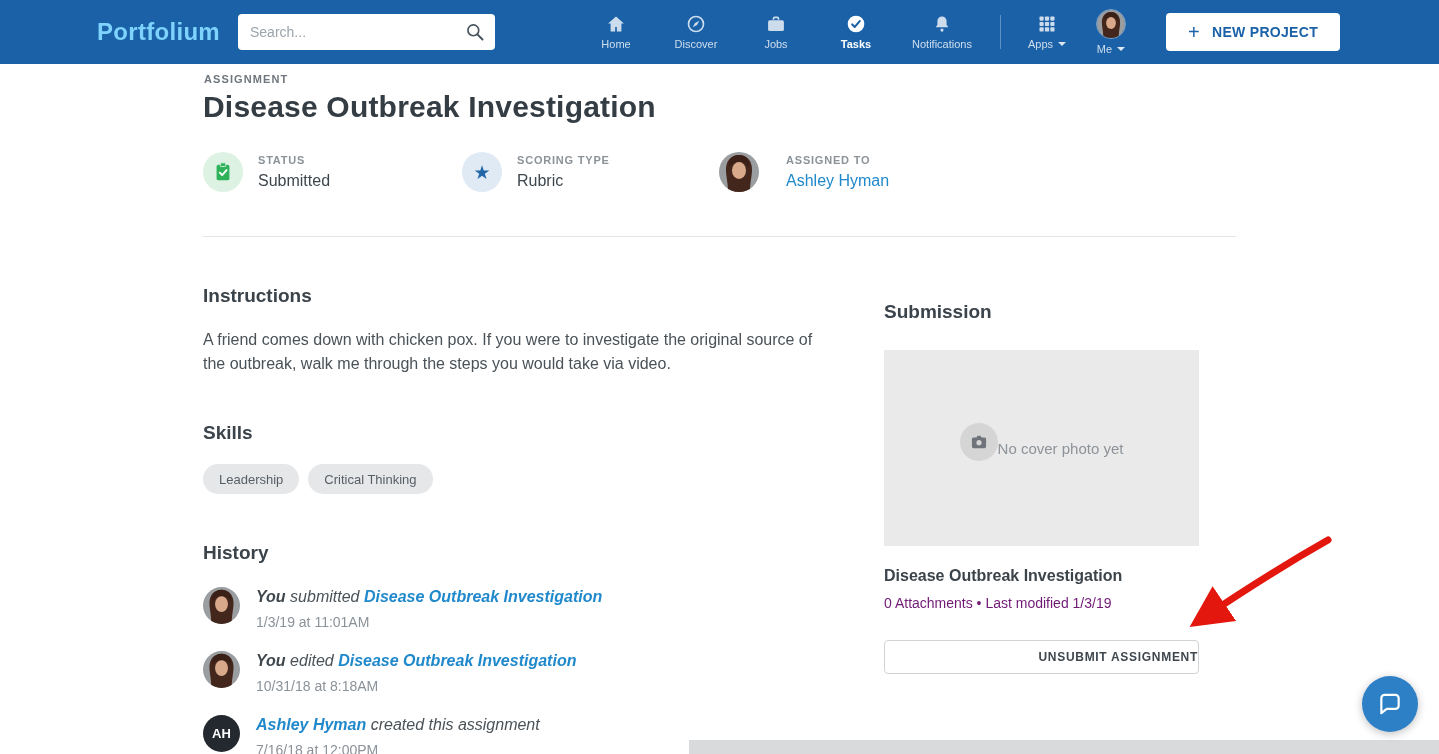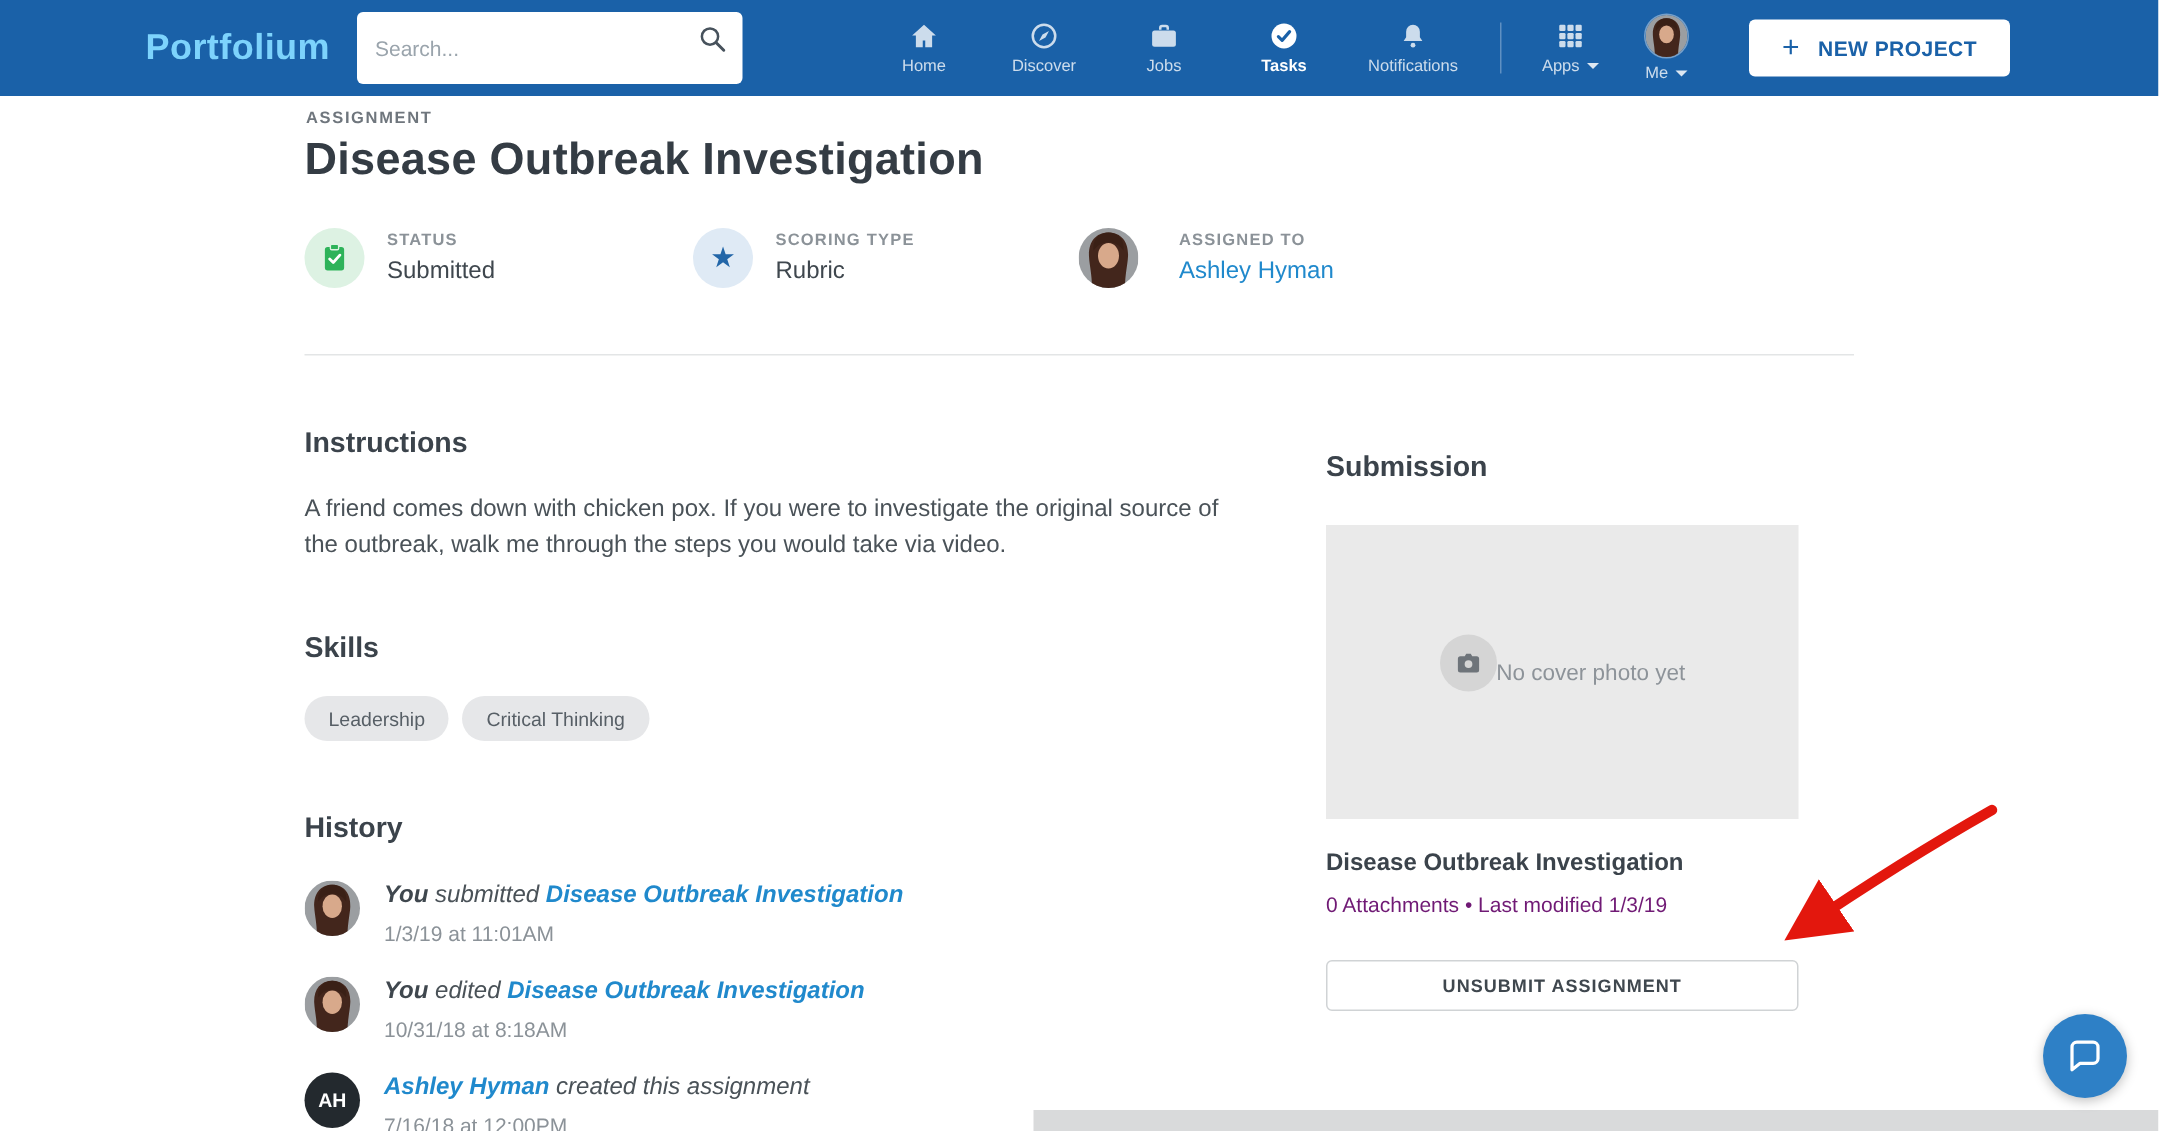--- a/index.html
+++ b/index.html
@@ -14,21 +14,21 @@
   
   .navbar {
     height:64px; background:#1a61a8;
     display:flex; align-items:center;
     padding:0 99px 0 97px;
     position:relative; z-index:10;
   }
   .brand { color:#7dd3fc; font-size:24px; font-weight:700; letter-spacing:.3px; cursor:pointer; white-space:nowrap; }
   .search-wrap { position:relative; margin-left:18px; }
   .search-input {
-    width:257px; height:48px; border:none; border-radius:4px;
+    width:257px; height:36px; border:none; border-radius:4px;
     padding:0 38px 0 12px; font-size:14px; color:#3f474e;
     font-family:"Liberation Sans", sans-serif; outline:none;
   }
   .search-input::placeholder { color:#9aa4ac; }
   .search-icon { position:absolute; right:10px; top:8px; width:20px; height:20px; cursor:pointer; }
   .nav-main { display:flex; margin-left:81px; }
   .nav-item {
     display:flex; flex-direction:column; align-items:center; justify-content:center;
     gap:4px; color:rgba(255,255,255,.78); font-size:11px; cursor:pointer; height:64px;
   }
@@ -106,21 +106,21 @@
     width:38px; height:38px; border-radius:50%; background:#d5d5d5;
     display:flex; align-items:center; justify-content:center; margin-bottom:13px;
   }
   .cover-text { font-size:15px; color:#8d9399; }
   .sub-title { margin-top:21px; font-size:16px; font-weight:700; color:#3b434b; }
   .sub-meta { margin-top:10px; font-size:14px; color:#701a75; }
   .unsubmit-btn {
     margin-top:29px; width:100%; height:34px; background:#fff;
     border:1px solid #d0d3d5; border-radius:4px;
     font-size:12px; font-weight:700; letter-spacing:.7px; color:#3f474e;
-    cursor:pointer; font-family:"Liberation Sans", sans-serif;
+    cursor:pointer; font-family:"Liberation Sans", sans-serif;text-align:right;
   }
 
   .arrow-overlay { position:absolute; left:0; top:0; width:1439px; height:754px; pointer-events:none; z-index:60; }
   .footer-strip { position:absolute; left:689px; right:0; bottom:0; height:14px; background:#d9dadb; z-index:5; }
   .intercom-btn {
     position:absolute; right:21px; bottom:22px; width:56px; height:56px;
     border-radius:50%; background:#2e80c6; border:none; cursor:pointer;
     display:flex; align-items:center; justify-content:center;
     box-shadow:0 2px 8px rgba(0,0,0,.25); z-index:70;
   }

